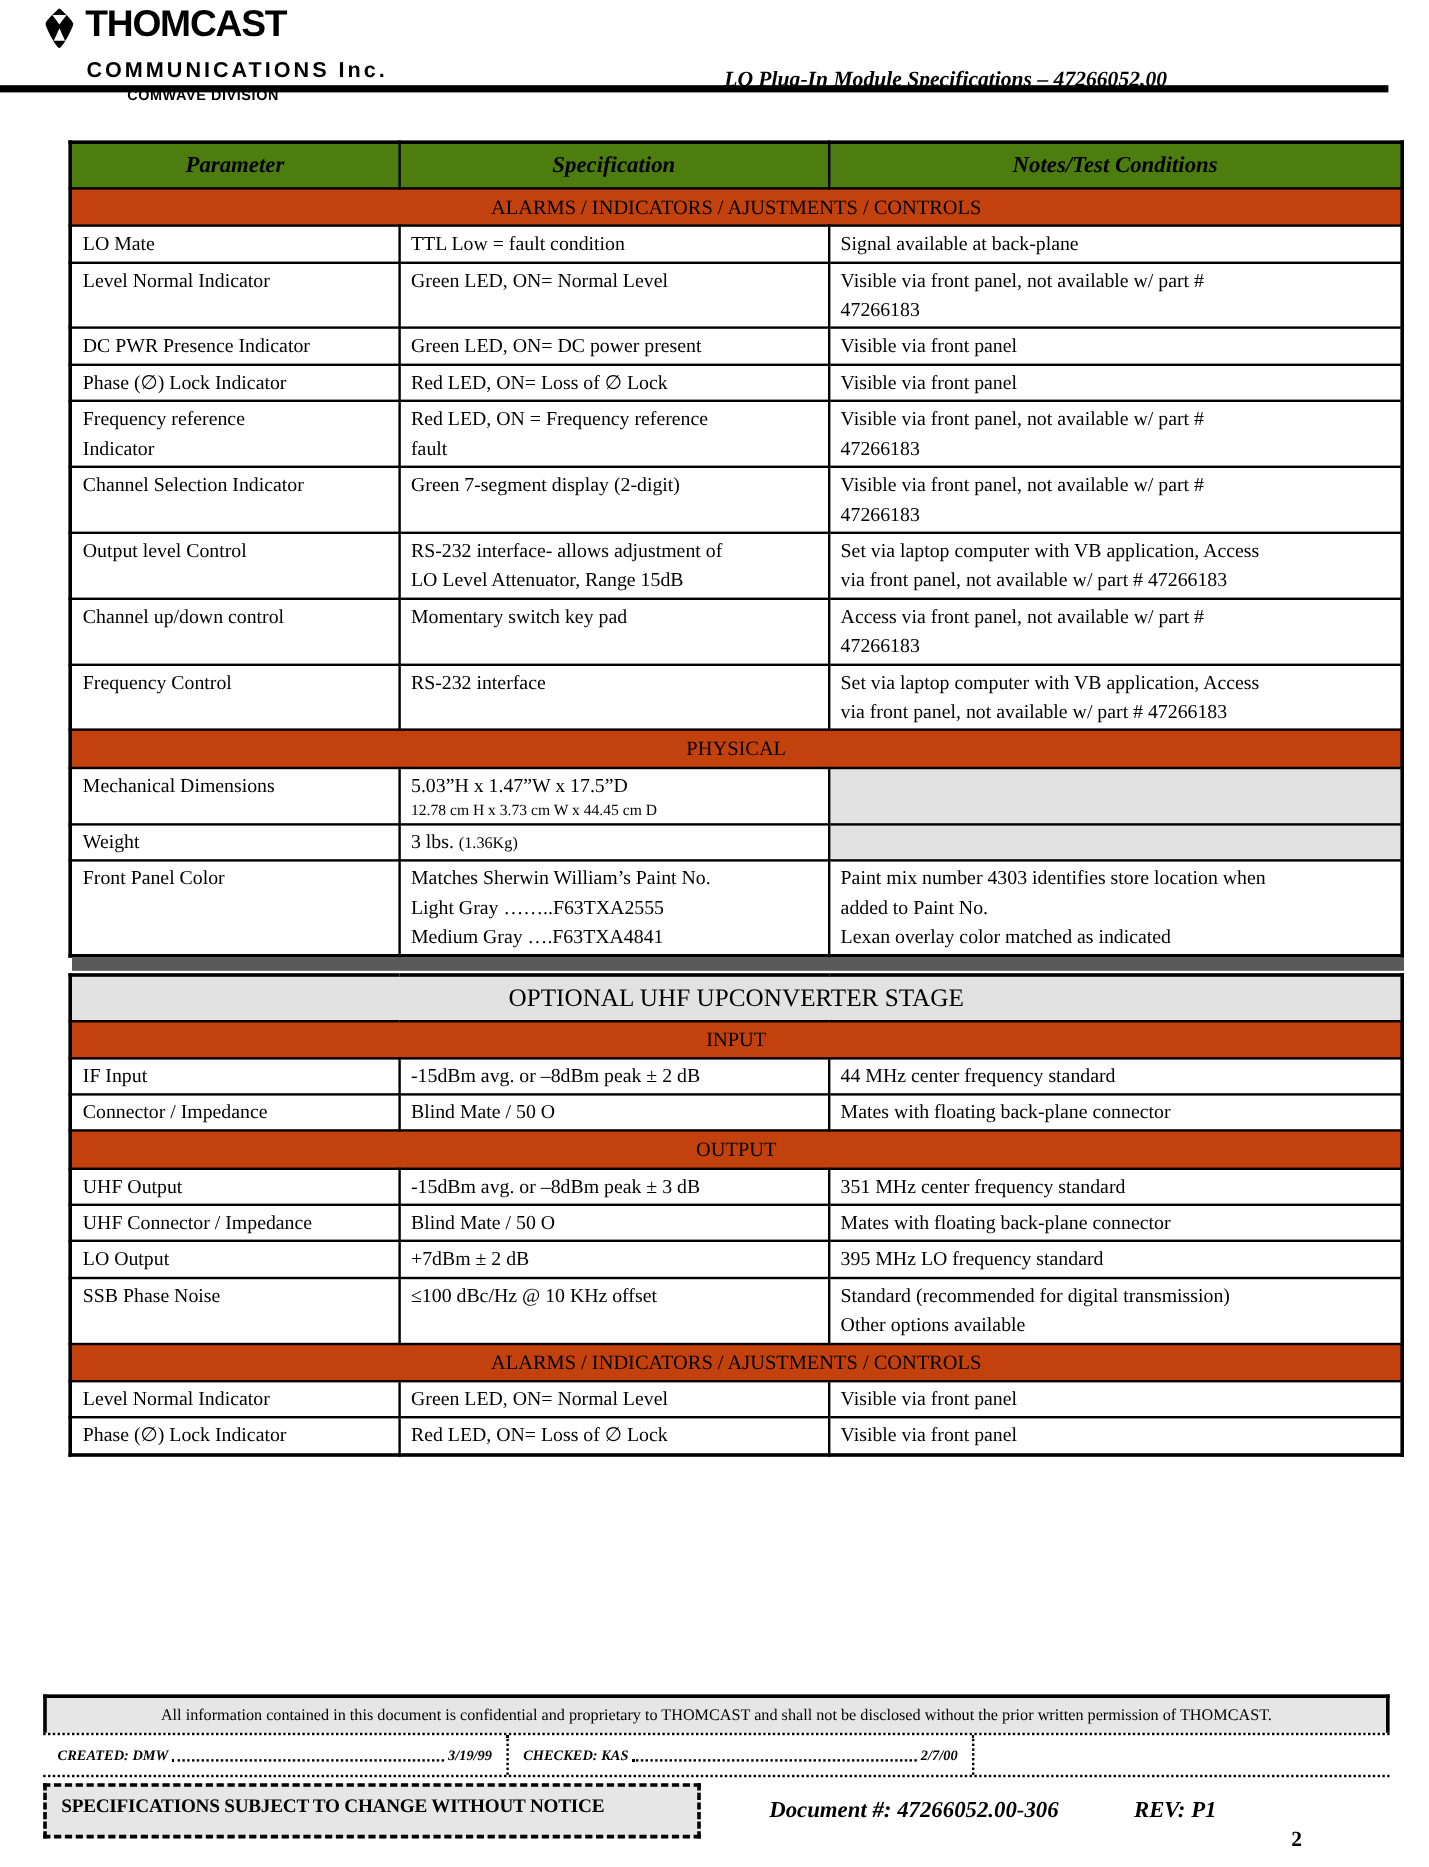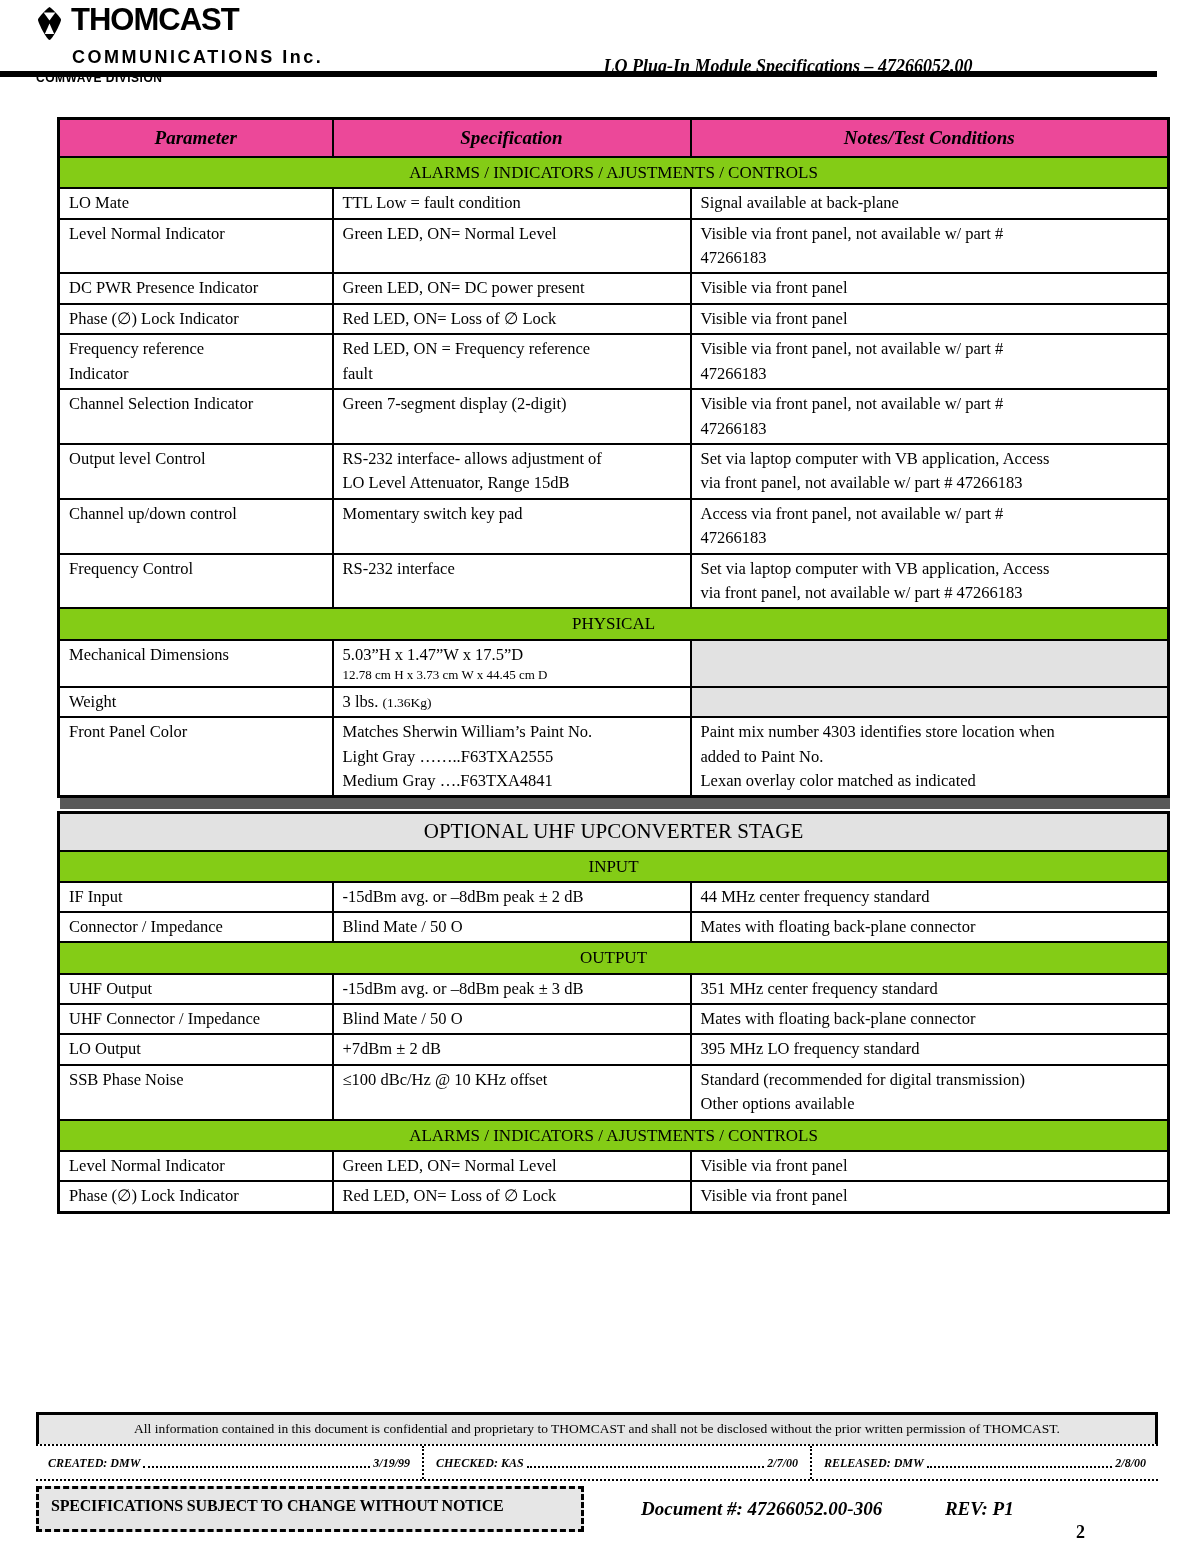--- a/index.html
+++ b/index.html
@@ -6,31 +6,31 @@
   html, body { background: #ffffff; }
   body { width: 1191px; height: 1556px; font-family: "Liberation Serif", serif; color: #000; }
   .page { position: relative; width: 1191px; height: 1556px; background: #fff; overflow: hidden; }
 
   
   .logo-block { position: absolute; top: 4px; left: 36px; }
   .logo-row { display: flex; align-items: flex-start; }
   .logo-icon { margin-right: 8px; margin-top: 2px; }
   .logo-name { font-family: "Liberation Sans", sans-serif; font-weight: bold; font-size: 31px; letter-spacing: -1px; line-height: 1; }
   .logo-line2 { font-family: "Liberation Sans", sans-serif; font-weight: bold; font-size: 18px; letter-spacing: 2.5px; margin-left: 36px; margin-top: 2px; line-height: 1.1; }
-  .logo-line3 { font-family: "Liberation Sans", sans-serif; font-weight: bold; font-size: 12px; letter-spacing: 0.5px; margin-top: 3px; }
+  .logo-line3 { font-family: "Liberation Sans", sans-serif; font-weight: bold; font-size: 12px; letter-spacing: 0.5px; margin-left: 70px; margin-top: 3px; }
   .doc-title { position: absolute; top: 30px; left: 538px; width: 500px; text-align: center; font-weight: bold; font-style: italic; font-size: 18px; margin-top: 26px; }
   .top-rule { position: absolute; top: 71px; left: 0; width: 1157px; height: 6px; background: #000; }
 
   
   .tables-wrap { position: absolute; top: 117px; left: 57px; width: 1112px; }
   table.spec-table { border-collapse: collapse; table-layout: fixed; width: 1110px; border: 3px solid #000; font-size: 16.5px; }
   col.c1 { width: 274px; } col.c2 { width: 358px; } col.c3 { width: 478px; }
   .spec-table th, .spec-table td { border: 2px solid #000; padding: 2px 9px; vertical-align: top; line-height: 1.48; text-align: left; }
-  tr.head-row th { background: #ec4899; font-weight: bold; font-style: italic; font-size: 19px; text-align: center; padding: 4px 6px; margin-left: 41px; }
-  tr.section-row td { background: #84cc16; text-align: center; font-size: 17px; padding: 2px 20px; font-weight: normal; }
+  tr.head-row th { background: #4d7c0f; font-weight: bold; font-style: italic; font-size: 19px; text-align: center; padding: 4px 6px; margin-left: 41px; }
+  tr.section-row td { background: #c2410c; text-align: center; font-size: 17px; padding: 2px 20px; font-weight: normal; }
   tr.big-title-row td { background: #e2e2e2; text-align: center; font-size: 21px; padding: 2px 6px; margin-left: 44px; }
   td.shaded { background: #e2e2e2; }
   .pre { white-space: pre-line; }
   .spec-main { display: block; }
   .spec-sub { display: block; font-size: 13px; line-height: 1.3; }
   .small-inline { font-size: 13.5px; }
   tr.tall td { }
   .table-shadow { width: 1110px; height: 11px; background: #595959; margin-left: 3px; }
   table.uhf-table { margin-top: 2px; }
 
@@ -245,25 +245,20 @@
       <div class="signoff-cell c-created">
         <span>CREATED: DMW</span>
         <span class="leader"></span>
         <span>3/19/99</span>
       </div>
       <div class="signoff-cell c-checked">
         <span>CHECKED: KAS</span>
         <span class="leader"></span>
         <span>2/7/00</span>
       </div>
-      <div class="signoff-cell c-released">
-        <span>RELEASED: DMW</span>
-        <span class="leader"></span>
-        <span>2/8/00</span>
-      </div>
     </div>
     <div class="bottom-row">
       <div class="notice-box">SPECIFICATIONS SUBJECT TO CHANGE WITHOUT NOTICE</div>
       <div class="docnum-line">
         <span>Document #: 47266052.00-306</span>
         <span class="rev">REV: P1</span>
       </div>
     </div>
   </div>
 

